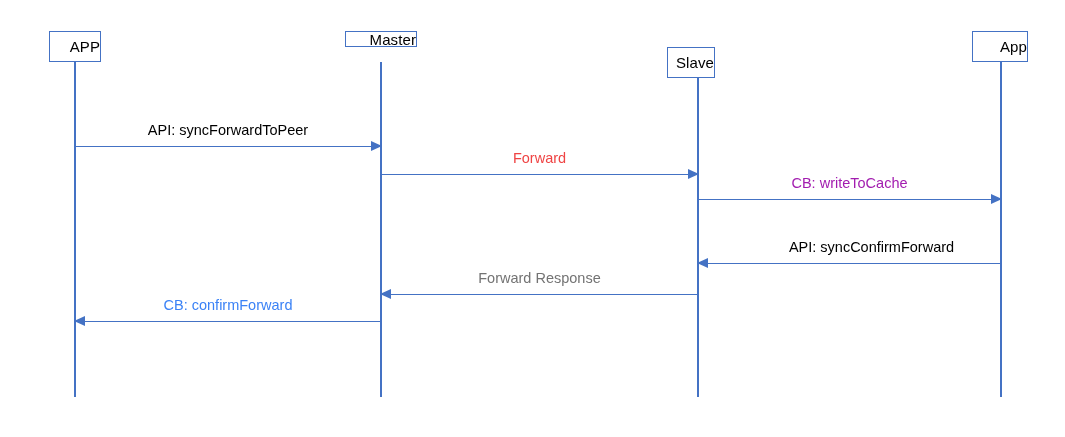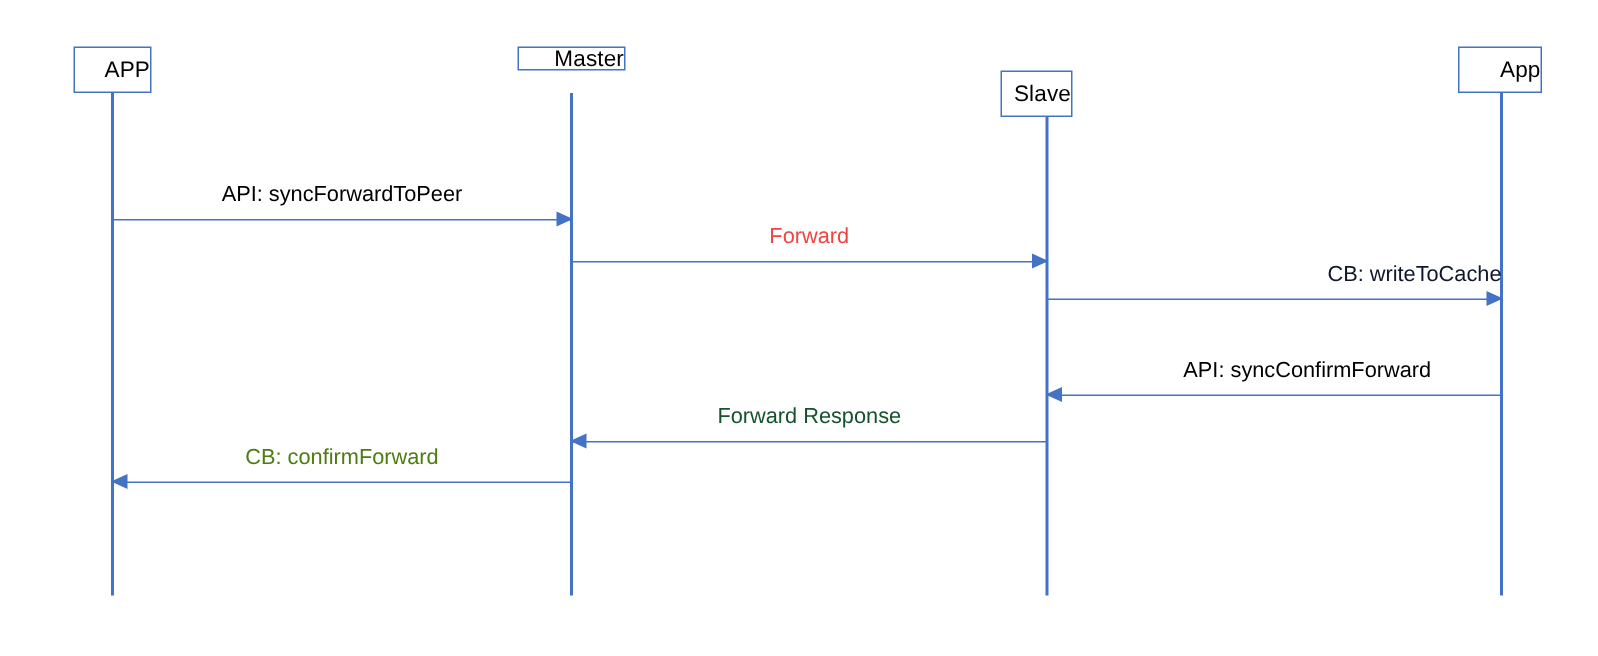--- a/index.html
+++ b/index.html
@@ -106,30 +106,30 @@
       <div class="message-label" style="color: rgb(0, 0, 0);">API: syncForwardToPeer</div>
     </div>
     <div class="message" style="left: 381px; width: 317px; top: 174px;">
       <div class="message-line" style="background: rgb(68, 114, 196);"></div>
       <div class="arrowhead right" style="border-left-color: rgb(68, 114, 196);"></div>
       <div class="message-label" style="color: #ef4444;">Forward</div>
     </div>
     <div class="message" style="left: 698px; width: 303px; top: 199px;">
       <div class="message-line" style="background: rgb(68, 114, 196);"></div>
       <div class="arrowhead right" style="border-left-color: rgb(68, 114, 196);"></div>
-      <div class="message-label" style="color: #0f172a; text-align: right;">CB: writeToCache</div>
+      <div class="message-label" style="color: #a21caf;">CB: writeToCache</div>
     </div>
     <div class="message" style="left: 698px; width: 303px; top: 263px;">
       <div class="message-line" style="background: rgb(68, 114, 196);"></div>
       <div class="arrowhead left" style="border-right-color: rgb(68, 114, 196);"></div>
       <div class="message-label" style="color: rgb(0, 0, 0); margin-left: 44px;">API: syncConfirmForward</div>
     </div>
     <div class="message" style="left: 381px; width: 317px; top: 294px;">
       <div class="message-line" style="background: rgb(68, 114, 196);"></div>
       <div class="arrowhead left" style="border-right-color: rgb(68, 114, 196);"></div>
-      <div class="message-label" style="color: #14532d;">Forward Response</div>
+      <div class="message-label" style="color: #737373;">Forward Response</div>
     </div>
     <div class="message" style="left: 75px; width: 306px; top: 321px;">
       <div class="message-line" style="background: rgb(68, 114, 196);"></div>
       <div class="arrowhead left" style="border-right-color: rgb(68, 114, 196);"></div>
-      <div class="message-label" style="color: #4d7c0f;">CB: confirmForward</div>
+      <div class="message-label" style="color: #3b82f6;">CB: confirmForward</div>
     </div>
   </div>
 
 </body></html>

